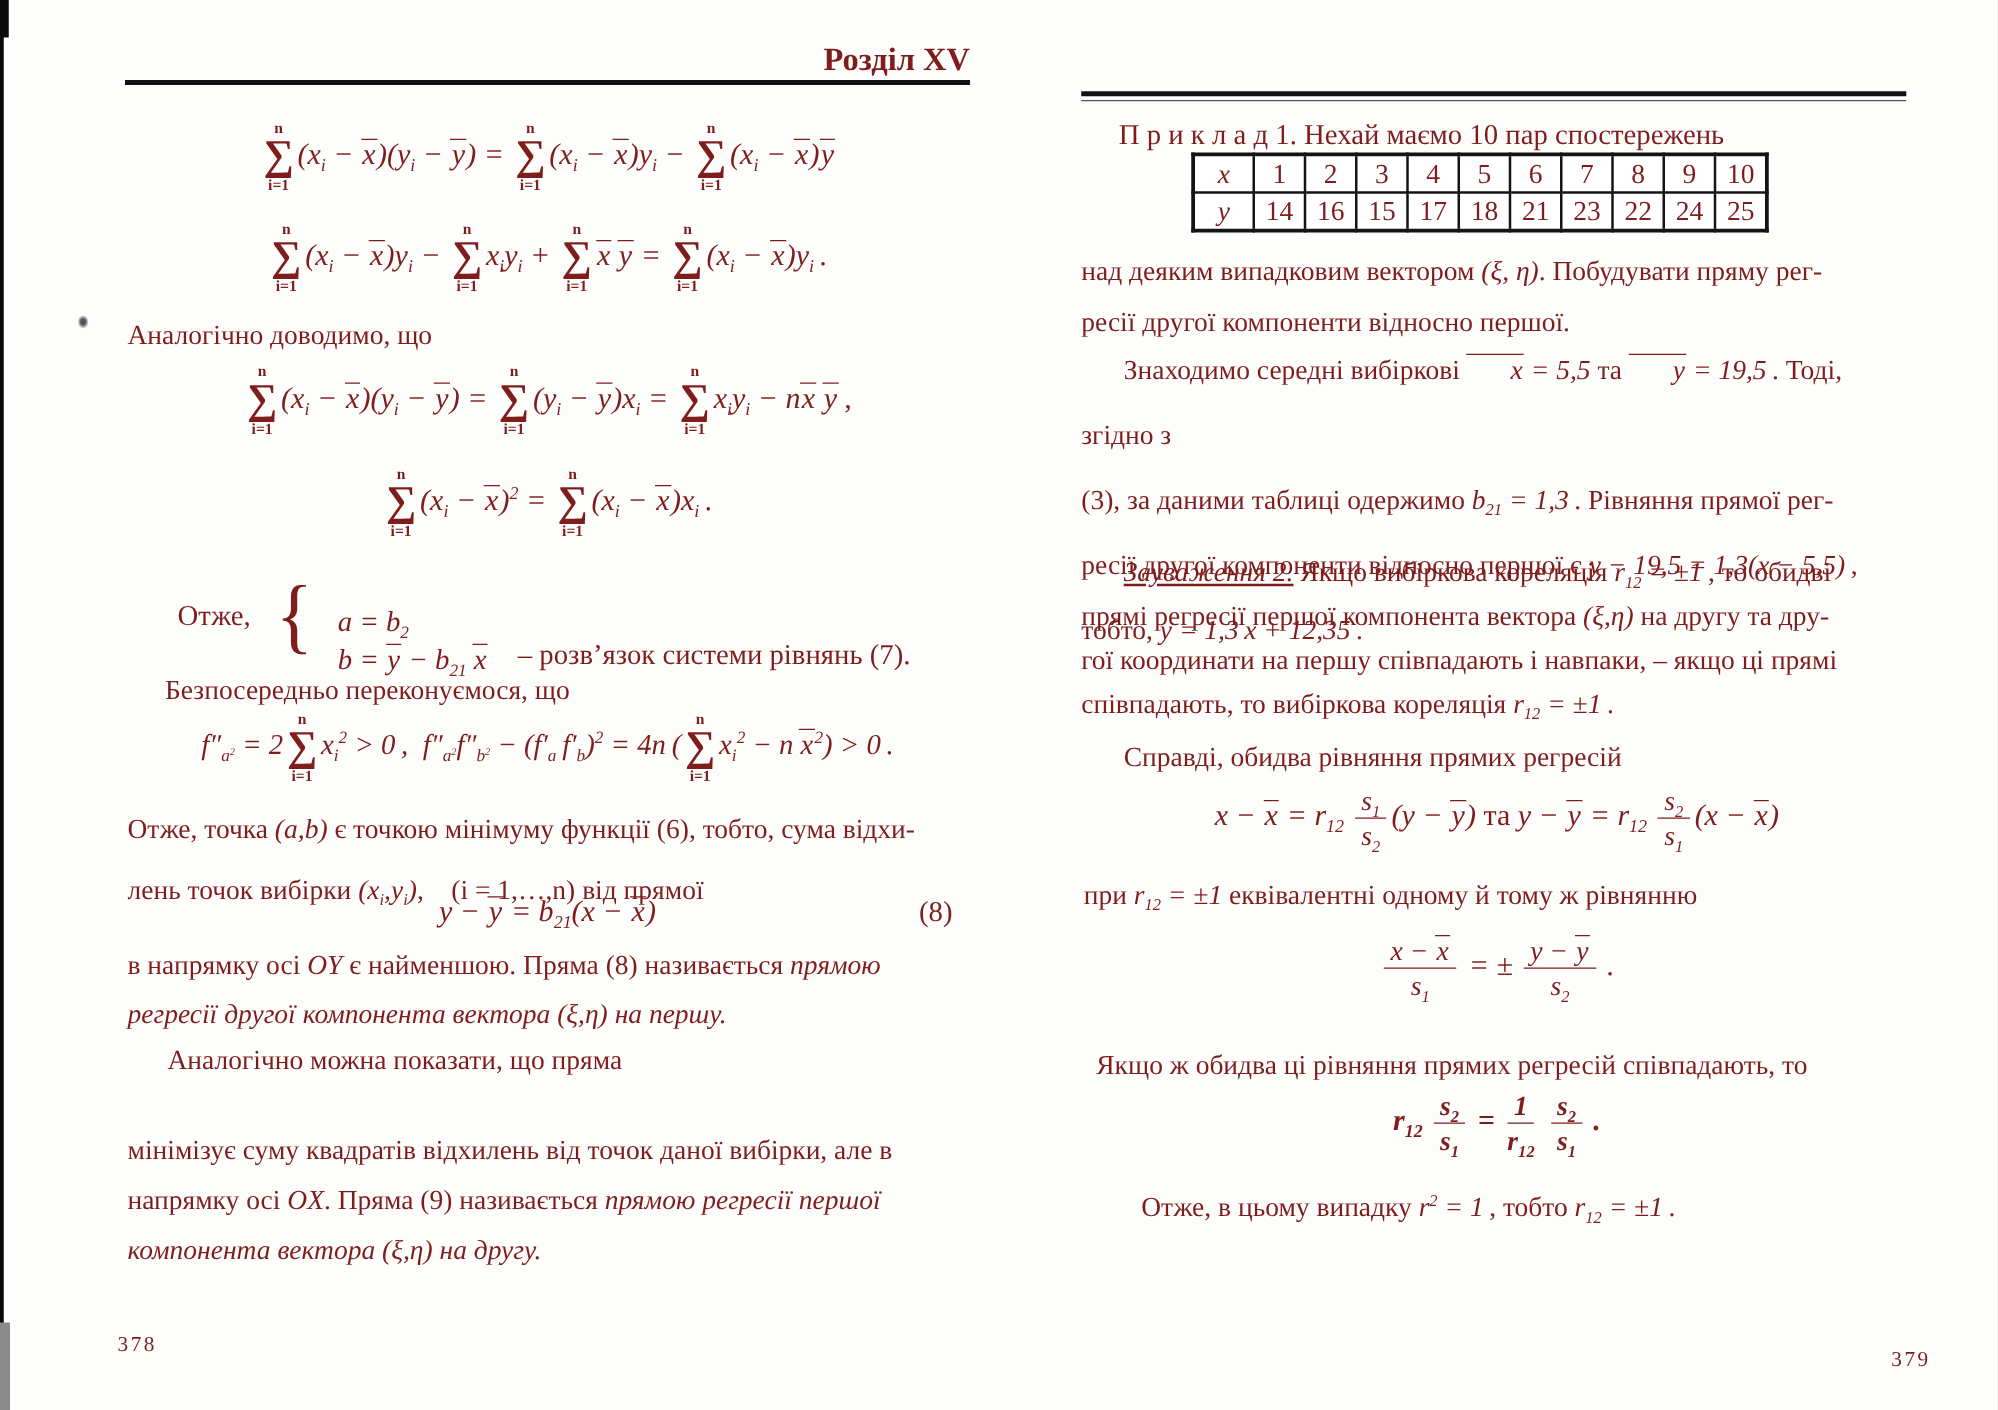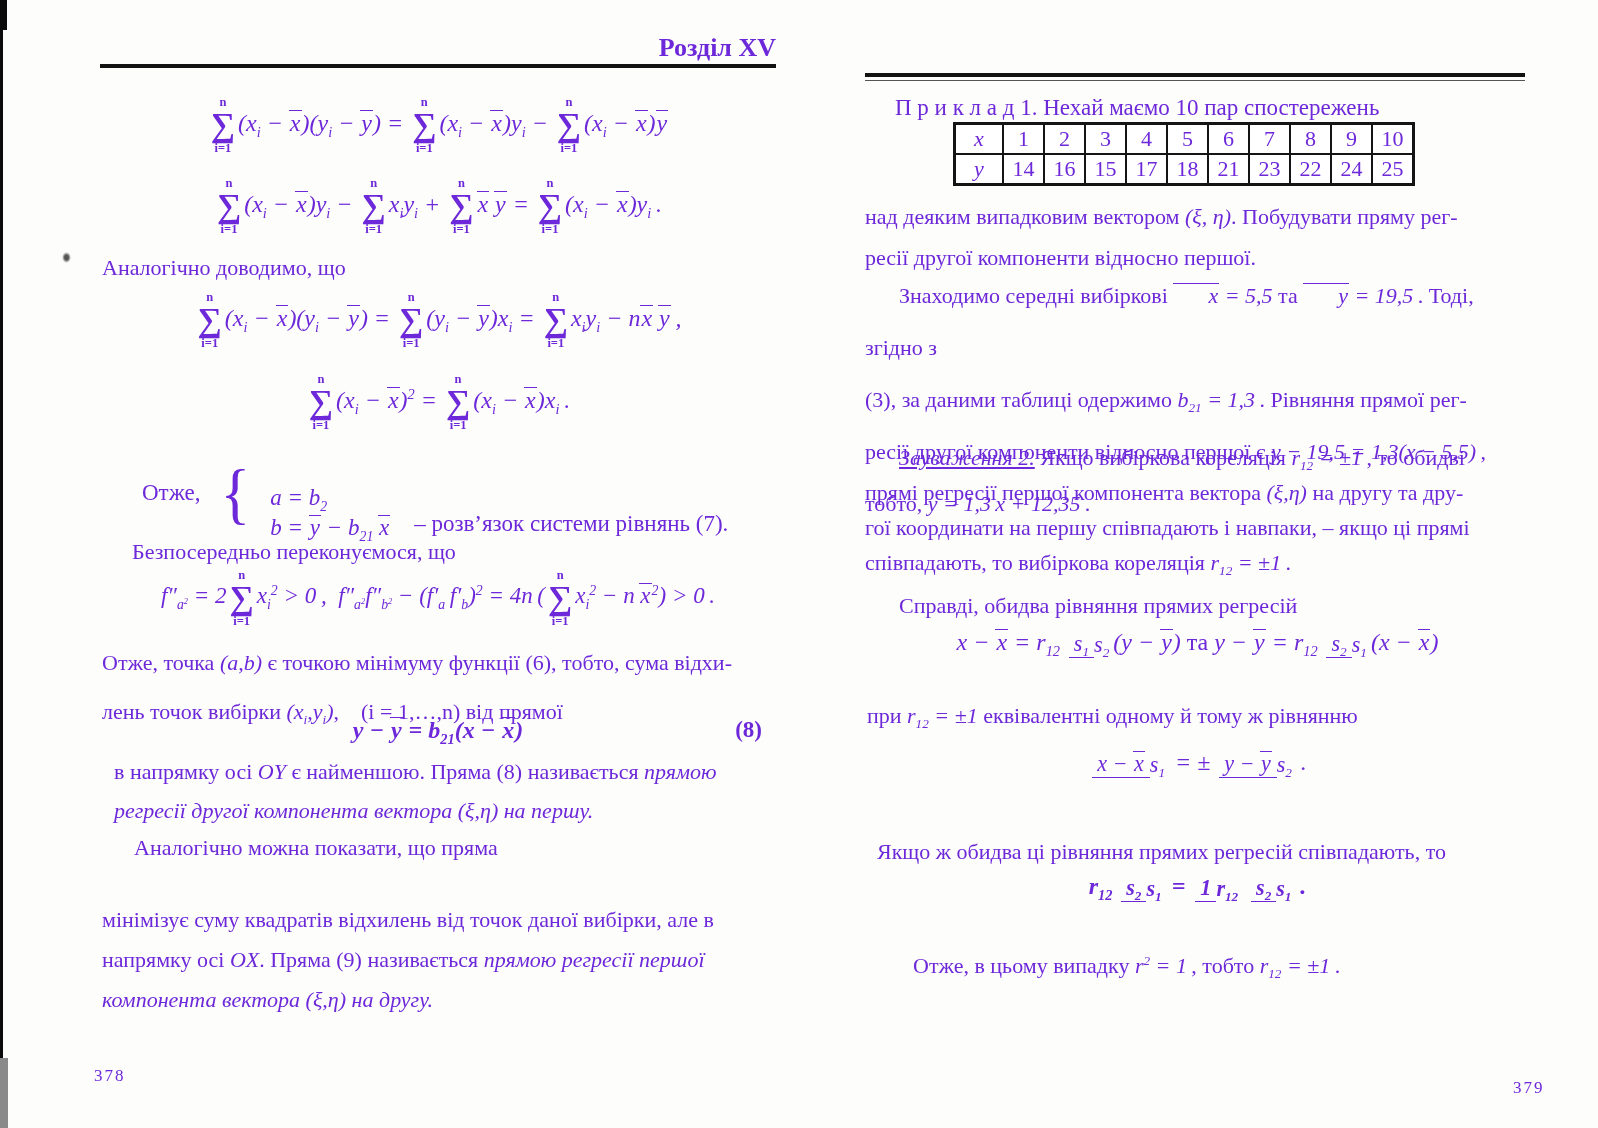--- a/index.html
+++ b/index.html
@@ -1,33 +1,33 @@
 <!DOCTYPE html>
 <html><head>
 <meta charset="utf-8">
 <style>
   html,body{margin:0;padding:0;background:#e8e8e4;}
   #scan{position:relative;width:1598px;height:1128px;background:#fdfdfc;overflow:hidden;
-        color:#6d28d9;font-family:"Liberation Serif",serif;}
+        color:#7f1d1d;font-family:"Liberation Serif",serif;}
   .page{position:absolute;top:0;height:1128px;}
   #left-page{left:100px;width:676px;}
   #right-page{left:865px;width:665px;}
   .blk{position:absolute;font-size:22px;line-height:40px;white-space:normal;}
   .disp{position:absolute;width:100%;text-align:center;font-size:24px;line-height:1.2;white-space:nowrap;}
   .m{font-family:"Liberation Serif",serif;font-style:italic;}
   .un{text-decoration:underline;}
   sub,sup{font-size:60%;line-height:0;}
   sub{vertical-align:-0.4em;}
   sup{vertical-align:0.6em;}
   .ov{display:inline-block;border-top:1.7px solid currentColor;line-height:1.08;padding:0 1px;}
   .sum{display:inline-flex;flex-direction:column;align-items:center;vertical-align:middle;
        margin:0 3px;font-style:normal;}
   .sum .lim{font-size:12.5px;line-height:1.15;font-weight:bold;font-style:normal;}
   .sum .sig{font-size:34px;line-height:.92;font-weight:bold;}
-  .fr{display:inline-flex;align-items:center;vertical-align:middle;
+  .fr{display:inline-flex;flex-direction:column;align-items:center;vertical-align:middle;
       margin:0 4px;line-height:1.15;font-size:.92em;}
   .fr .fn{border-bottom:1.7px solid currentColor;padding:0 5px 1px;}
   .fr .fd{padding-top:1px;}
   
   .hdr-left{position:absolute;top:34px;left:0;width:100%;text-align:right;
             font-weight:bold;font-size:26px;line-height:28px;}
   .rule{position:absolute;background:#121212;}
   .hdr-right{position:absolute;top:40px;left:0;width:100%;font-weight:bold;font-style:italic;
              font-size:26px;line-height:28px;}
   
@@ -136,26 +136,26 @@
             <span class="sig">∑</span>
             <span class="lim">i=1</span>
           </span>x<sub>i</sub><sup>2</sup> &gt; 0 , f″<sub>a<sup>2</sup></sub>f″<sub>b<sup>2</sup></sub> − (f′<sub>a</sub> f′<sub>b</sub>)<sup>2</sup> = 4n (<span class="sum">
             <span class="lim">n</span>
             <span class="sig">∑</span>
             <span class="lim">i=1</span>
           </span>x<sub>i</sub><sup>2</sup> − n <span class="ov">x</span><sup>2</sup>) &gt; 0 .</span></div>
 
     <div class="blk" style="top:638px;left:2px;width:674px;line-height:49px;">Отже, точка <span class="m">(a,b)</span> є точкою мінімуму функції (6), тобто, сума відхи-<br>лень точок вибірки <span class="m">(x<sub>i</sub>,y<sub>i</sub>)</span>, (i = 1,…,n) від прямої</div>
 
-    <div class="disp" style="top:716px;font-weight:bold;">
+    <div class="disp" style="top:716px;">
       <span><span class="m">y − <span class="ov">y</span> = b<sub>21</sub>(x − <span class="ov">x</span>)</span></span>
       <span class="eqnum">(8)</span>
     </div>
 
-    <div class="blk" style="top:752px;left:2px;width:674px;line-height:39px;margin-left:12px;">в напрямку осі <span class="m">OY</span> є найменшою. Пряма (8) називається <span class="m">прямою</span><br><span class="m">регресії другої компонента вектора (ξ,η) на першу.</span></div>
+    <div class="blk" style="top:752px;left:2px;width:674px;line-height:39px;">в напрямку осі <span class="m">OY</span> є найменшою. Пряма (8) називається <span class="m">прямою</span><br><span class="m">регресії другої компонента вектора (ξ,η) на першу.</span></div>
 
     <div class="blk" style="top:828px;left:34px;">Аналогічно можна показати, що пряма</div>
 
 
     <div class="blk" style="top:900px;left:2px;width:674px;line-height:40px;">мінімізує суму квадратів відхилень від точок даної вибірки, але в<br>напрямку осі <span class="m">OX</span>. Пряма (9) називається <span class="m">прямою регресії першої</span><br><span class="m">компонента вектора (ξ,η) на другу.</span></div>
 
     <div class="pageno" style="top:1066px;left:-6px;">378</div>
   </div>
 
   <div class="page" id="right-page">

